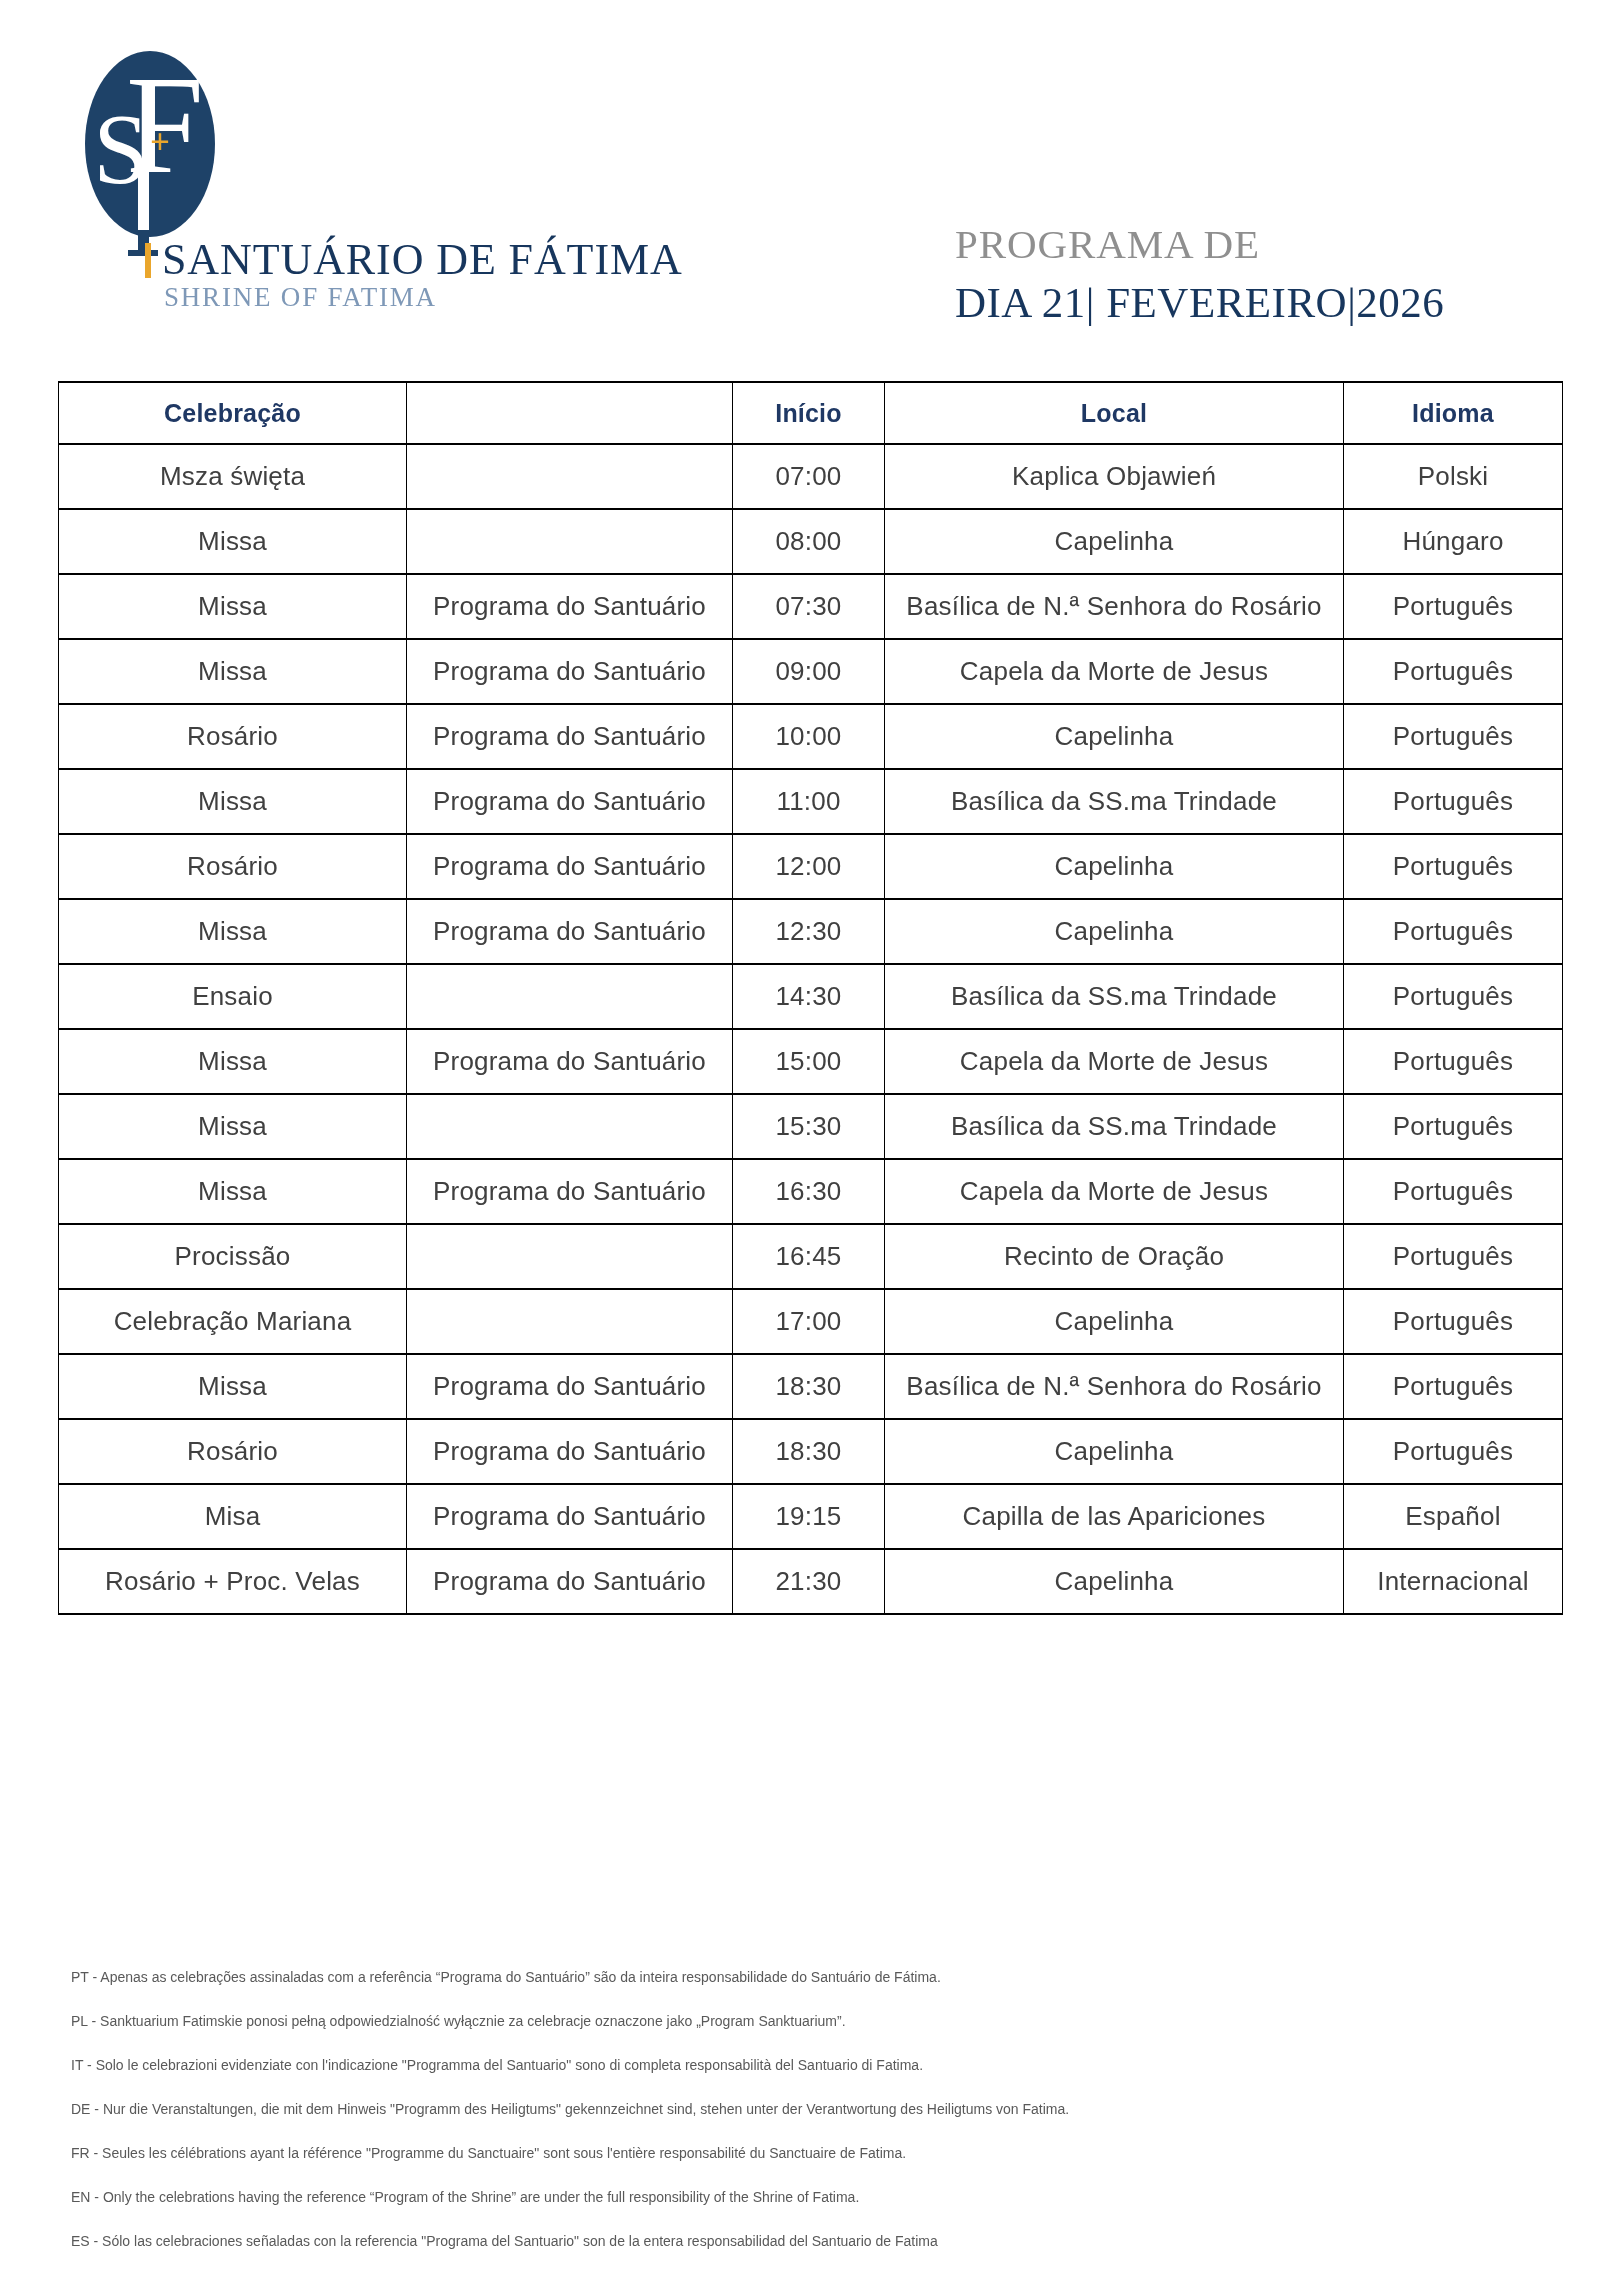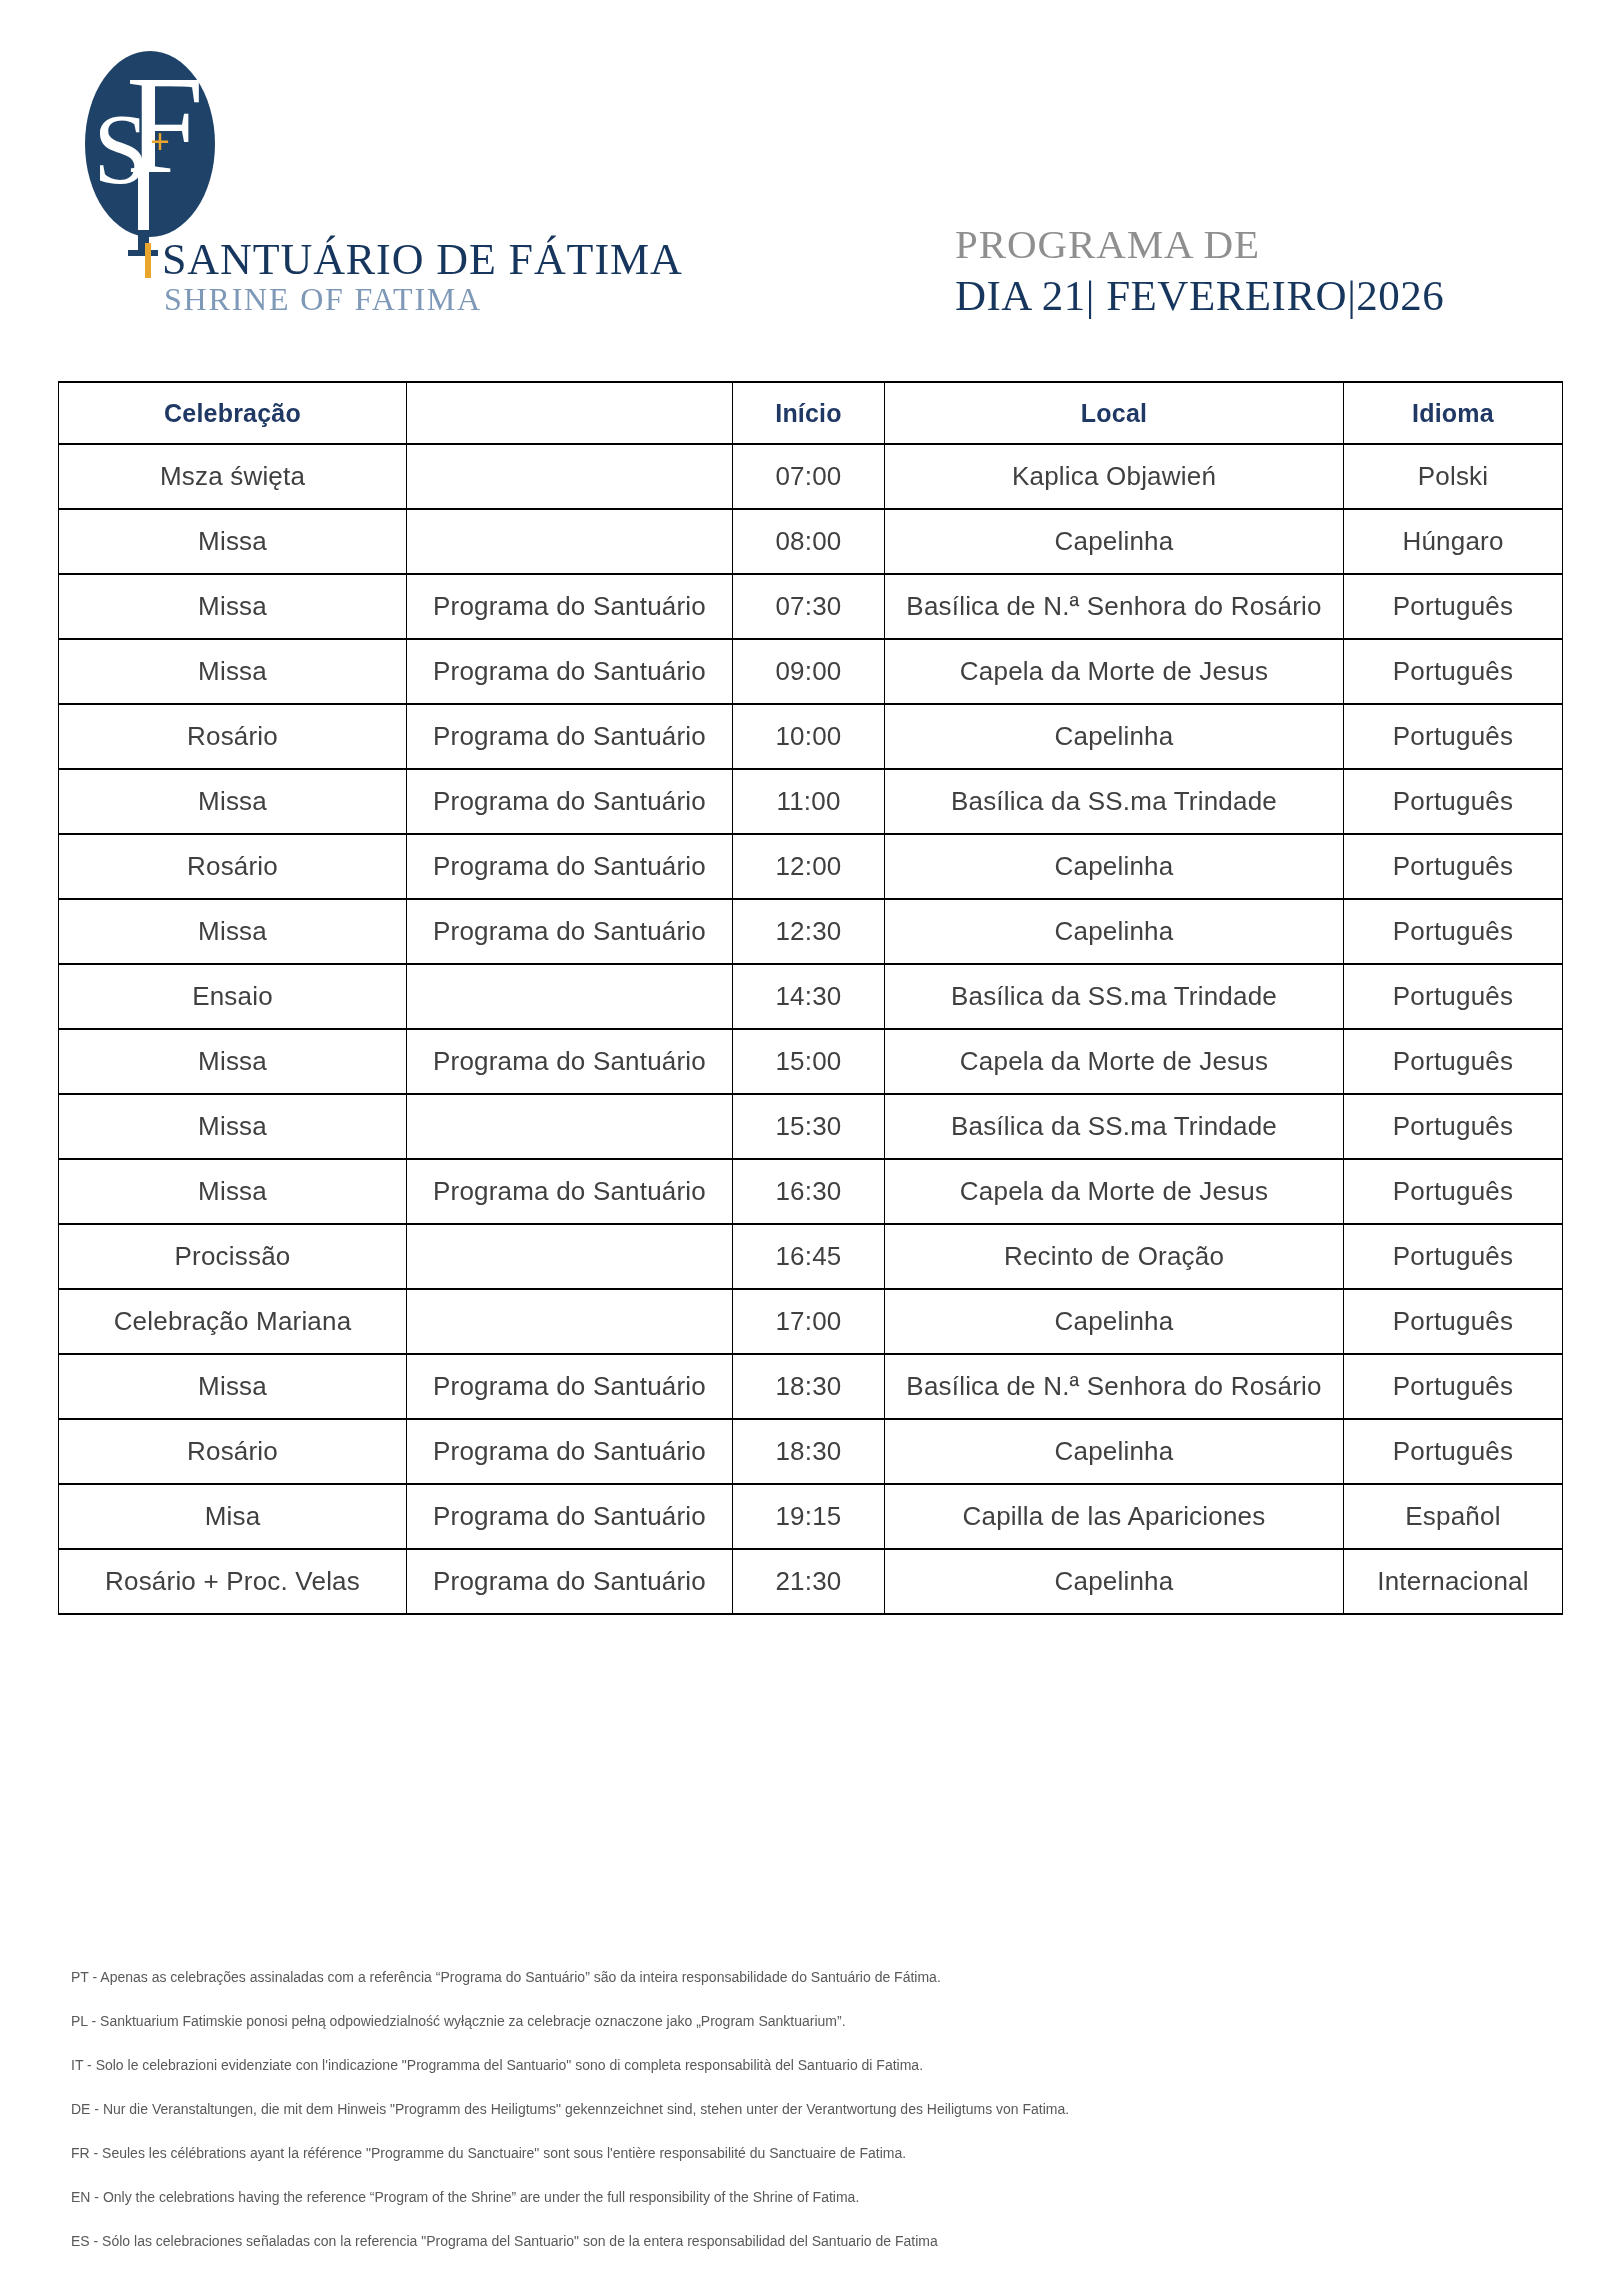--- a/index.html
+++ b/index.html
@@ -29,28 +29,28 @@
   .logo-stem-base{position:absolute;left:43px;top:199px;width:29.5px;height:5.5px;background:var(--navy-logo);}
 
   .brand-bar{position:absolute;left:145px;top:243px;width:5.5px;height:35px;background:var(--gold);}
   .brand-pt{
     position:absolute;left:162px;top:237px;
     font-family:"Liberation Serif", serif;font-size:44px;line-height:1.05;
     letter-spacing:0.9px;color:var(--navy);white-space:nowrap;
   }
   .brand-en{
     position:absolute;left:164px;top:283px;
-    font-family:"Liberation Serif", serif;font-size:32px;line-height:1.05;
+    font-family:"Liberation Serif", serif;font-size:27px;line-height:1.05;
     letter-spacing:1.8px;color:var(--slate);white-space:nowrap;
   }
 
   
   .title-block{position:absolute;left:955px;top:223px;font-family:"Liberation Serif", serif;}
   .title-line1{font-size:41px;line-height:1.05;color:var(--gray-title);letter-spacing:0.9px;white-space:nowrap;}
-  .title-line2{font-size:43px;line-height:1.05;color:var(--navy);letter-spacing:0.5px;margin-top:7px;white-space:nowrap;}
+  .title-line2{font-size:43px;line-height:1.05;color:var(--navy);letter-spacing:0.5px;margin-top:14px;white-space:nowrap;}
 
   
   table.schedule{
     position:absolute;left:58px;top:381px;width:1503px;
     border-collapse:collapse;table-layout:fixed;
     font-family:"Liberation Sans", sans-serif;
   }
   table.schedule th, table.schedule td{
     border:1.8px solid #000000;
     border-top-width:2.8px;border-bottom-width:2.8px;

